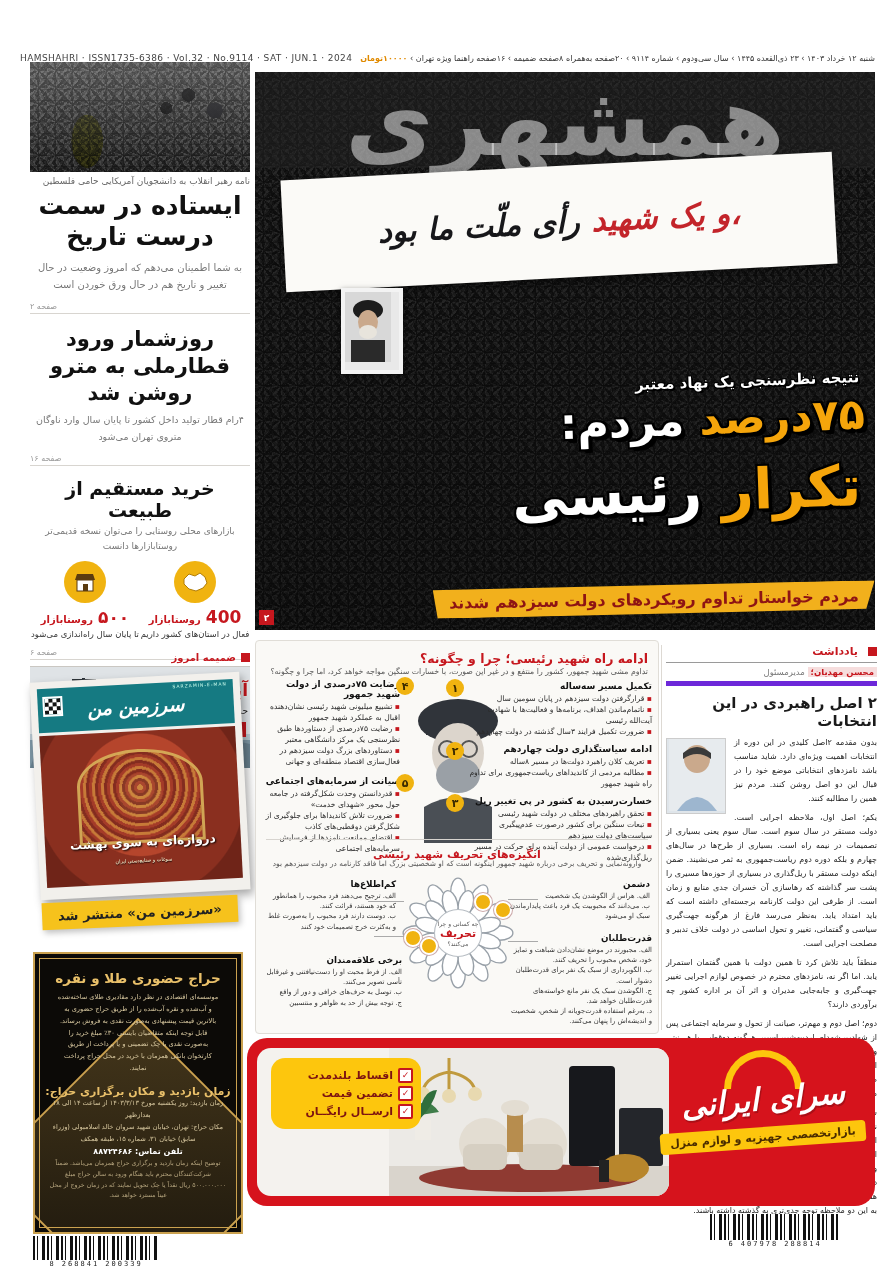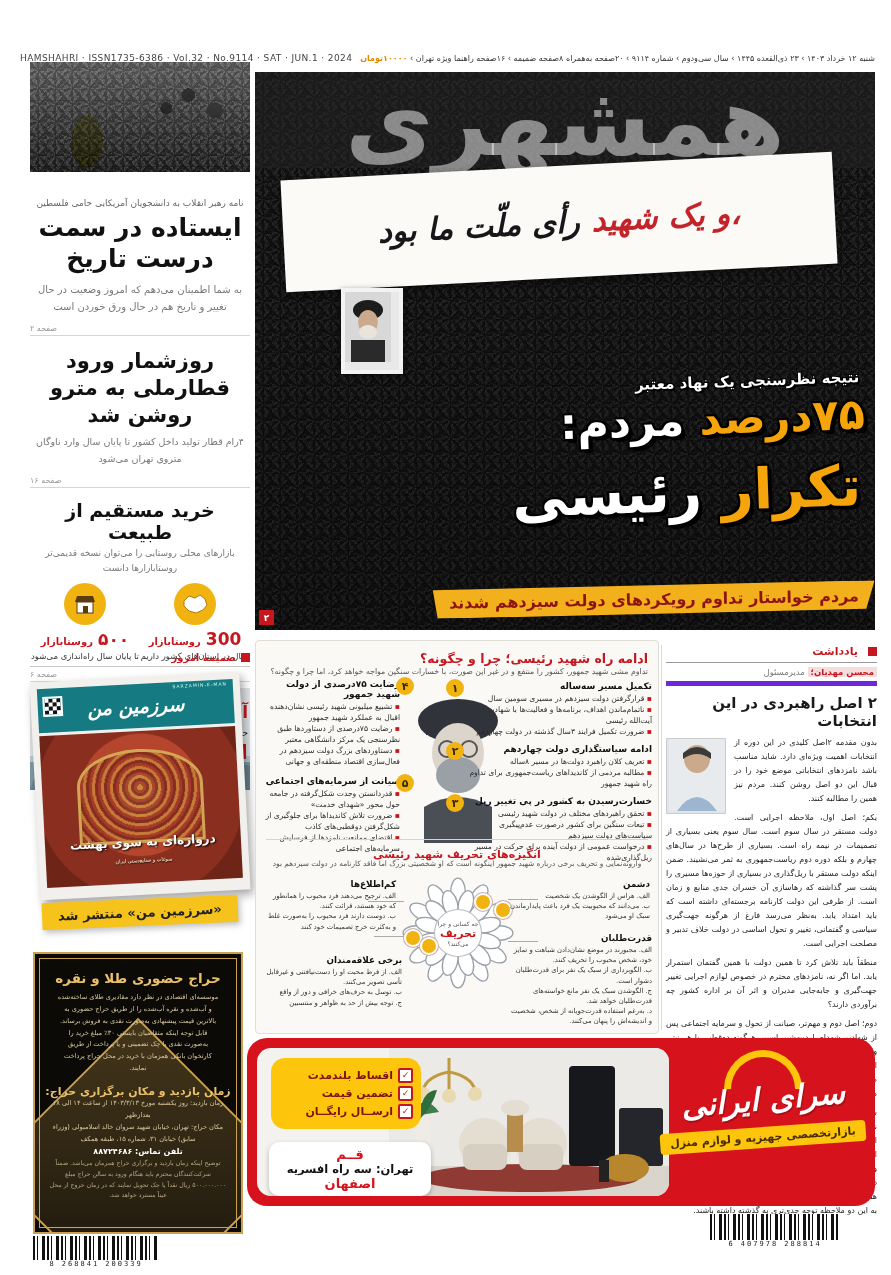--- a/index.html
+++ b/index.html
@@ -30,21 +30,21 @@
             text-shadow:2px 2px 0 #000,-1px -1px 0 #000,1px -1px 0 #000,-1px 1px 0 #000;}
   .bigline{font-weight:900;transform:rotate(-2deg);white-space:nowrap;line-height:1;
            text-shadow:3px 3px 0 #000,-2px -2px 0 #000,2px -2px 0 #000,-2px 2px 0 #000,4px 4px 0 #000;}
   .bigline .org{color:#f5a50b;} .bigline .wht{color:#fff;}
   .ribbon{background:#f2b01c;color:#8e1414;font-weight:800;font-size:16px;padding:6px 16px;
           transform:rotate(-1deg);clip-path:polygon(0 8%,100% 0,98% 92%,1% 100%);}
   .pagebadge{width:15px;height:15px;background:#c6171e;color:#fff;font-size:9px;display:flex;
              align-items:center;justify-content:center;font-weight:bold;}
   
   .leftcol{width:220px;direction:rtl;text-align:center;}
-  .st-kicker{font-size:9px;color:#666;margin-top:26px;}
+  .st-kicker{font-size:9px;color:#666;margin-top:4px;text-align:right;}
   .st-title{font-weight:800;color:#111;}
   .st-sub{font-size:10px;color:#777;line-height:1.7;}
   .marker{font-size:8px;color:#999;text-align:left;margin-top:9px;border-bottom:1px solid #d8d5d0;padding-bottom:2px;}
   .statcell{width:50%;}
   .statnum{color:#c6171e;font-weight:800;font-size:17px;}
   .statunit{color:#c6171e;font-weight:bold;font-size:10px;}
   .statdesc{font-size:8.5px;color:#333;margin-top:2px;}
   .ycirc{width:42px;height:42px;border-radius:50%;background:#f0b310;margin:0 auto 4px;
          display:flex;align-items:center;justify-content:center;}
   
@@ -200,21 +200,21 @@
     <div class="st-title" style="font-size:19px;margin-top:11px;">خرید مستقیم از طبیعت</div>
     <div class="st-sub" style="font-size:9px;margin-top:3px;">بازارهای محلی روستایی را می‌توان نسخه قدیمی‌تر روستابازارها دانست</div>
 
     <div style="display:flex;margin-top:7px;">
       <div class="statcell">
         <div class="ycirc">
           <svg width="26" height="22" viewBox="0 0 26 22">
               <path d="M2 8 L7 3 L13 5 L18 2 L23 6 L25 12 L21 17 L14 20 L7 18 L2 13 Z" fill="#fff" stroke="#b17d08" stroke-width="1"></path>
             </svg>
         </div>
-        <span class="statnum">300</span>
+        <span class="statnum">400</span>
         <span class="statunit">روستابازار</span>
         <div class="statdesc">فعال در استان‌های کشور داریم</div>
       </div>
       <div class="statcell">
         <div class="ycirc">
           <svg width="24" height="22" viewBox="0 0 24 22">
               <rect x="4" y="9" width="16" height="11" fill="#fff" stroke="#5a3b10"></rect>
               <path d="M2 9 L4 3 H20 L22 9 Z" fill="#5a3b10"></path>
               <rect x="10" y="13" width="5" height="7" fill="#5a3b10"></rect>
             </svg>
@@ -289,21 +289,21 @@
       <circle cx="65" cy="62" r="8" fill="none" stroke="#555" stroke-width="2"></circle>
       <path d="M51 62 H57" stroke="#555" stroke-width="2"></path>
       <path d="M20 120 Q54 100 88 120 L88 156 L20 156 Z" fill="#4a4f55"></path>
     </svg>
 
     <div class="abs" style="left:212px;top:40px;width:184px;">
       <div class="item" style="margin-bottom:7px;">
         <div class="numc" style="left:-22px;">۱</div>
         <div class="item-t">تکمیل مسیر سه‌ساله</div>
         <ul>
-          <li>قرارگرفتن دولت سیزدهم در مسیری سومین سال</li>
+          <li>قرارگرفتن دولت سیزدهم در پایان سومین سال</li>
           <li>ناتمام‌ماندن اهداف، برنامه‌ها و فعالیت‌ها با شهادت آیت‌الله رئیسی</li>
           <li>ضرورت تکمیل فرایند ۳سال گذشته در دولت چهاردهم</li>
         </ul>
       </div>
       <div class="item" style="margin-bottom:7px;">
         <div class="numc" style="left:-22px;">۲</div>
         <div class="item-t">ادامه سیاستگذاری دولت چهاردهم</div>
         <ul>
           <li>تعریف کلان راهبرد دولت‌ها در مسیر ۸ساله</li>
           <li>مطالبه مردمی از کاندیداهای ریاست‌جمهوری برای تداوم راه شهید جمهور</li>
@@ -481,25 +481,20 @@
         </div>
         <div class="chkrow">
           <span class="chkbox">✓</span>
           <span class="chktxt">تضمین قیمت</span>
         </div>
         <div class="chkrow">
           <span class="chkbox">✓</span>
           <span class="chktxt">ارســال رایگــان</span>
         </div>
       </div>
-      <div class="cities">
-        <div class="city-r">قــم</div>
-        <div class="city-b">تهران: سه راه افسریه</div>
-        <div class="city-r">اصفهان</div>
-      </div>
     </div>
     <div class="brand">
       <div class="archy"></div>
       <div class="brand-t rtl">سرای ایرانی</div>
       <div class="brand-tag">بازارتخصصی جهیزیه و لوازم منزل</div>
     </div>
   </div>
 
   <div class="abs" style="left:33px;top:1236px;width:126px;">
     <div class="barcode" style="height:24px;"></div>

